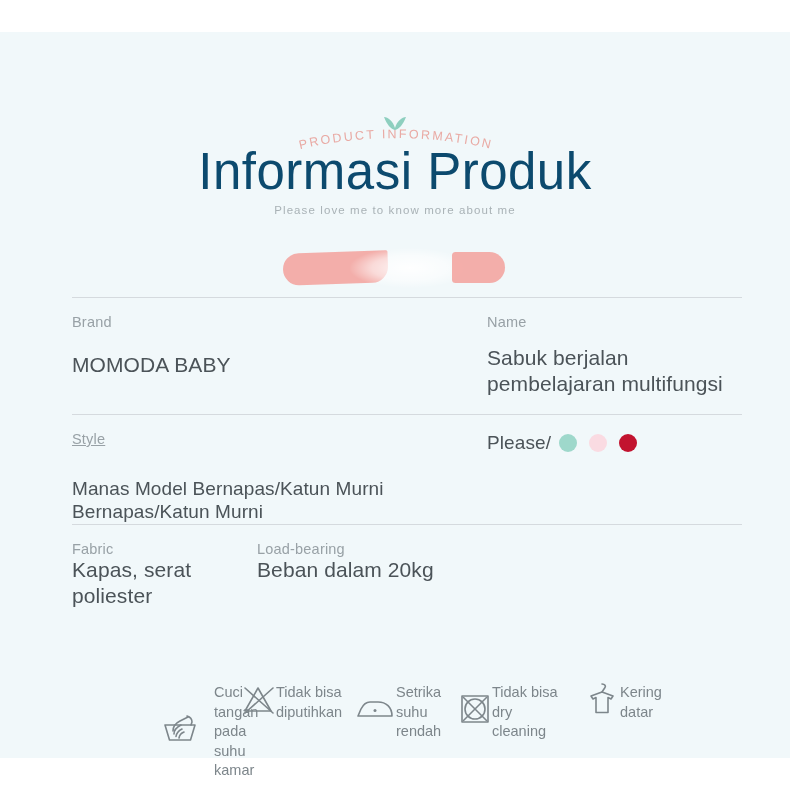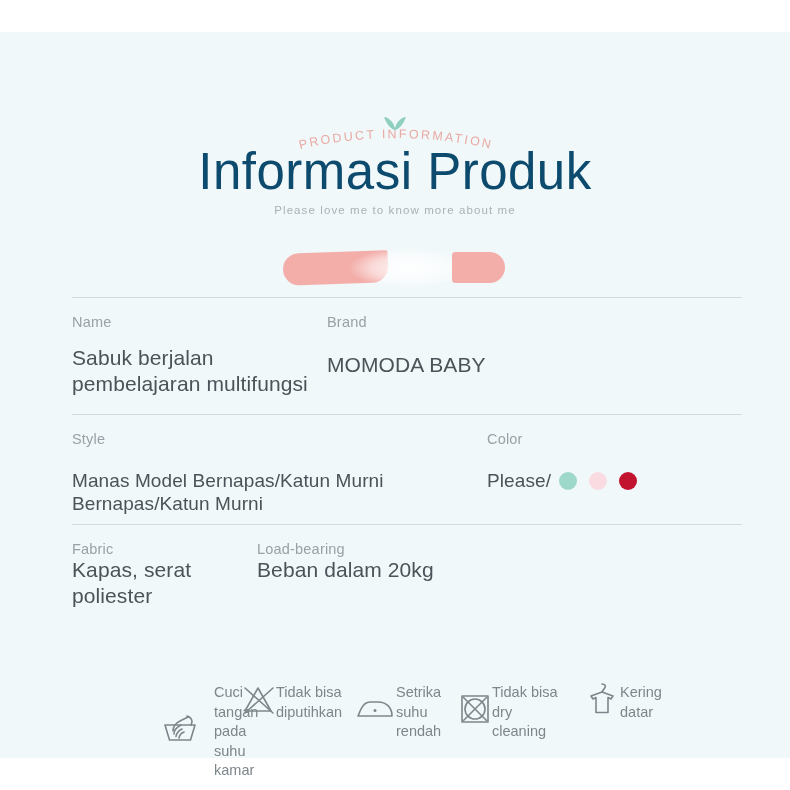--- a/index.html
+++ b/index.html
@@ -159,21 +159,21 @@
   .row1 { padding-top: 16px; height: 100px; }
   .row1 .c-brand { width: 415px; }
   .row1 .c-name  { width: 255px; }
   .row1 .label { margin-bottom: 22px; }
   .row1 .c-name .label { margin-bottom: 15px; }
 
   
   .row2 { padding-top: 16px; height: 93px; }
   .row2 .c-style { width: 415px; }
   .row2 .c-color { width: 255px; }
-  .row2 .label { margin-bottom: 22px; }
+  .row2 .label { margin-bottom: 30px; text-decoration: underline; }
   .row2 .value { font-size: 19px; }
   .color-line {
     display: flex;
     align-items: center;
     gap: 0px;
   }
   .color-line .value { margin-right: 8px; }
   .swatch {
     width: 18px;
     height: 18px;
@@ -266,40 +266,39 @@
         <div class="petal-left"></div>
         <div class="petal-glow"></div>
         <div class="petal-right"></div>
       </div>
     </div>
 
     <div class="spec-table">
 
       <div class="divider"></div>
       <div class="spec-row row1">
+        <div class="cell c-brand">
+          <div class="label">Brand</div>
+          <div class="value">MOMODA BABY</div>
+        </div>
         <div class="cell c-name">
           <div class="label">Name</div>
           <div class="value">Sabuk berjalan
 pembelajaran multifungsi</div>
-        </div>
-        <div class="cell c-brand">
-          <div class="label">Brand</div>
-          <div class="value">MOMODA BABY</div>
         </div>
       </div>
 
       <div class="divider"></div>
       <div class="spec-row row2">
         <div class="cell c-style">
           <div class="label">Style</div>
           <div class="value">Manas Model Bernapas/Katun Murni
 Bernapas/Katun Murni</div>
         </div>
         <div class="cell c-color">
-          <div class="label">Color</div>
           <div class="color-line">
             <div class="value">Please/</div>
             <span class="swatch" style="background: rgb(158, 216, 203);"></span>
             <span class="swatch" style="background: rgb(250, 219, 226);"></span>
             <span class="swatch" style="background: rgb(194, 19, 47);"></span>
           </div>
         </div>
       </div>
 
       <div class="divider"></div>

